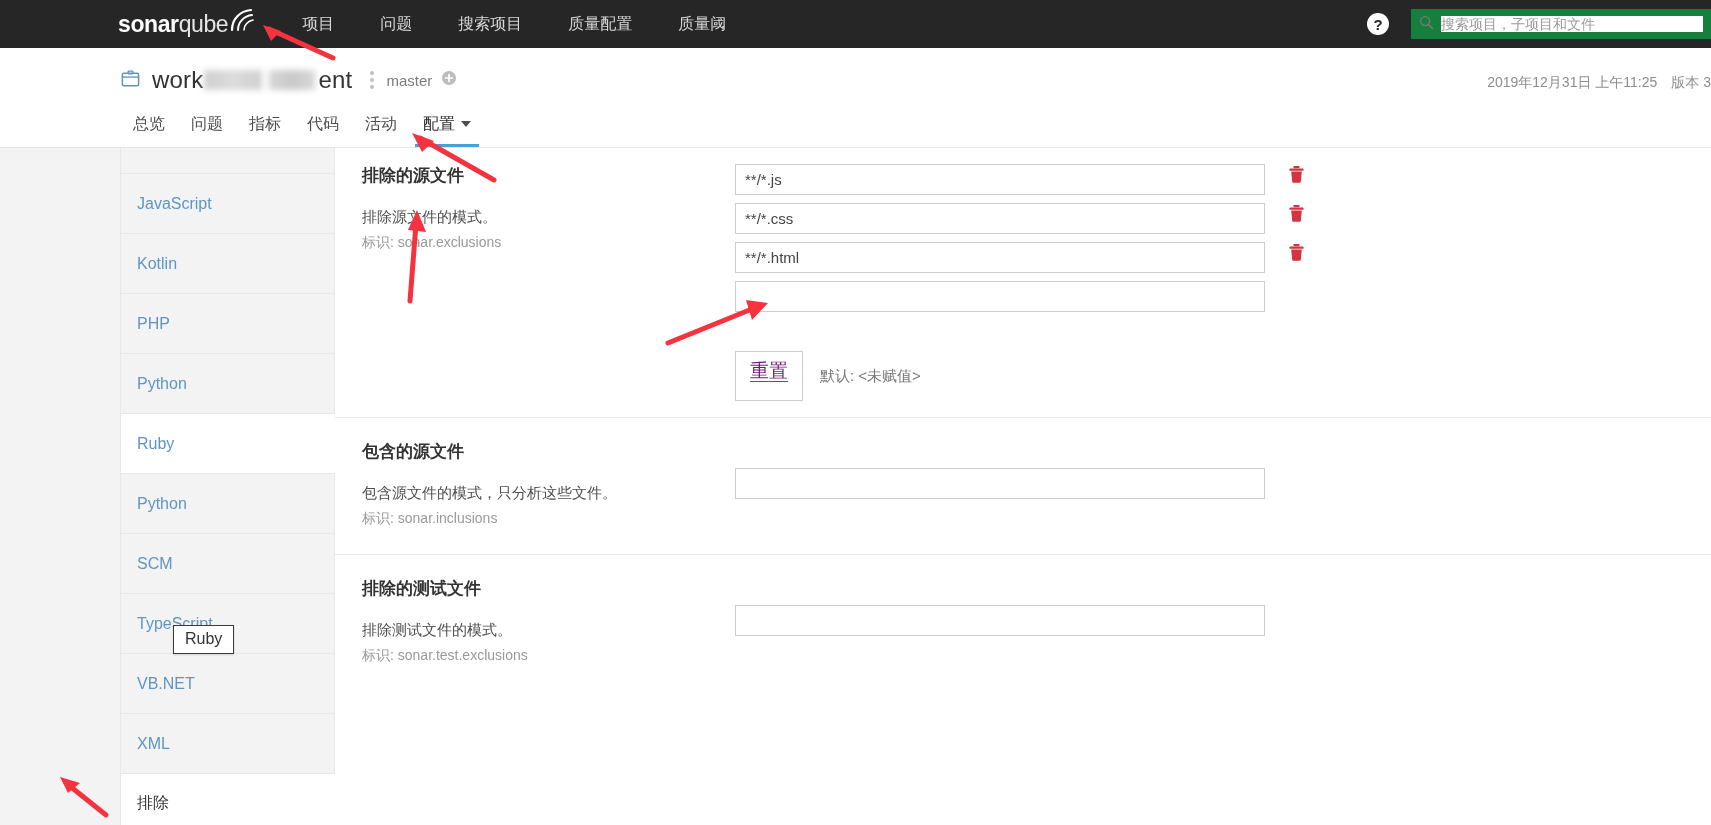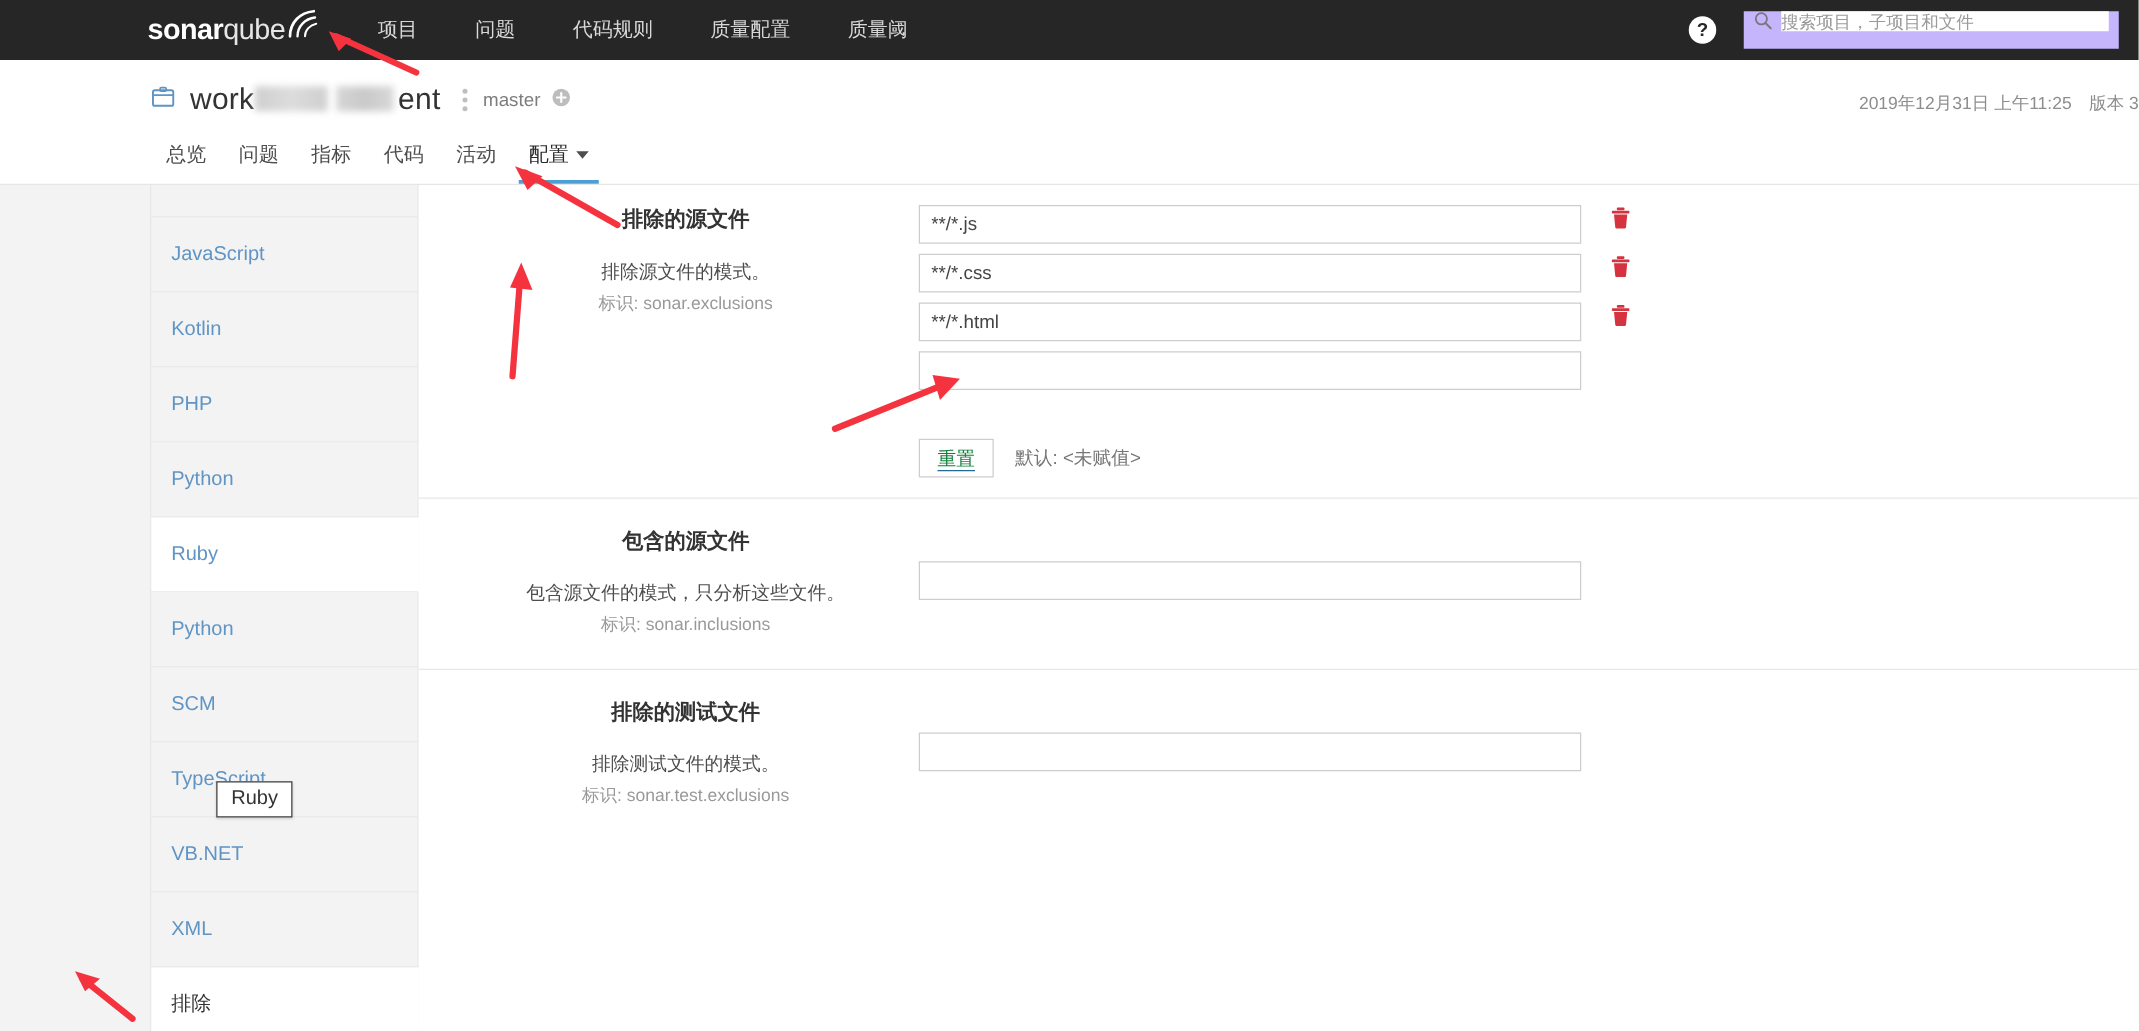--- a/index.html
+++ b/index.html
@@ -41,23 +41,23 @@
     display:flex; align-items:center;
   }
   .help-icon {
     width: 22px; height: 22px; border-radius:50%;
     background:#fff; color:#262626;
     font-size: 15px; font-weight: 700;
     display:flex; align-items:center; justify-content:center;
     margin-right: 22px; cursor:pointer;
   }
   .search-box {
-    width: 300px; height: 30px; background:#c4b5fd;
-    display:flex; align-items:flex-start; padding: 0 8px;
-    margin-right: 16px;
+    width: 300px; height: 30px; background:#15803d;
+    display:flex; align-items:center; padding: 0 8px;
+    margin-right: 0px;
   }
   .search-box .mag { margin-right: 7px; flex: 0 0 auto; }
   .search-input {
     border: none; outline: none; width: 100%;
     font-size: 14px; color:#404040;
     font-family: "Liberation Sans", "DejaVu Sans", sans-serif;
   }
   .search-input::placeholder { color:#9a9a9a; }
 
   
@@ -154,21 +154,21 @@
   .content {
     position:absolute; top:0; left:335px; right:0; height:677px;
     background:#fff; overflow:hidden;
   }
 
   .setting-block {
     position:relative; border-bottom: 1px solid #e8e8e8;
     padding: 16px 0 16px 0;
   }
   .sb-inner { display:flex; }
-  .sb-left { width: 400px; padding-left: 27px; flex:0 0 auto;text-align:center; }
+  .sb-left { width: 400px; padding-left: 27px; flex:0 0 auto; }
   .sb-title {
     font-size: 17px; font-weight: 700; color:#333; margin-bottom: 21px;
   }
   .sb-desc { font-size: 15px; color:#4d4d4d; margin-bottom: 7px; }
   .sb-key { font-size: 14px; color:#999; }
   .sb-right { flex:1 1 auto; padding-left: 0px; }
 
   .field-row { display:flex; align-items:flex-start; margin-bottom: 8px; }
   .txt-input {
     width: 530px; height: 31px; border:1px solid #cdcdcd;
@@ -177,22 +177,22 @@
     outline:none; background:#fff;
   }
   .trash {
     margin-left: 22px; cursor:pointer; width:18px; height:20px;
     display:flex; align-items:center; justify-content:center;
   }
 
   .reset-row { display:flex; align-items:center; margin-top: 39px; }
   .reset-btn {
     border:1px solid #cdcdcd; background:#fff;
-    padding: 6px 14px 4px 14px; font-size:15px;
-    color:#15803d; cursor:pointer;
+    padding: 6px 14px 16px 14px; font-size:19px;
+    color:#701a75; cursor:pointer;
     font-family:"Liberation Sans","DejaVu Sans",sans-serif;
   }
   .reset-btn span { border-bottom: 1px solid #236a97; }
   .default-note { margin-left: 17px; font-size:15px; color:#777; }
 
   .gutter-left {
     position:absolute; top:0; left:0; width:120px; height:677px;
     background:#f3f3f3;
   }
 
@@ -213,21 +213,21 @@
         <svg width="30" height="24" viewBox="0 0 30 24">
           <path d="M3 22 C3 11, 11 3, 22 2" stroke="#ffffff" stroke-width="2.2" fill="none" stroke-linecap="round"></path>
           <path d="M9 22 C9 14, 15 8, 23 7" stroke="#ffffff" stroke-width="1.9" fill="none" stroke-linecap="round"></path>
           <path d="M15 22 C15 17, 19 13, 24 12" stroke="#ffffff" stroke-width="1.6" fill="none" stroke-linecap="round"></path>
         </svg>
       </span>
     </div>
     <div class="nav-links">
       <div class="nav-link">项目</div>
       <div class="nav-link">问题</div>
-      <div class="nav-link">代码规则</div>
+      <div class="nav-link">搜索项目</div>
       <div class="nav-link">质量配置</div>
       <div class="nav-link">质量阈</div>
     </div>
     <div class="nav-right">
       <div class="help-icon">?</div>
       <div class="search-box">
         <span class="mag">
           <svg width="15" height="15" viewBox="0 0 16 16">
             <circle cx="6.5" cy="6.5" r="4.8" stroke="#777" stroke-width="1.5" fill="none"></circle>
             <line x1="10" y1="10" x2="14.5" y2="14.5" stroke="#777" stroke-width="1.6" stroke-linecap="round"></line>

